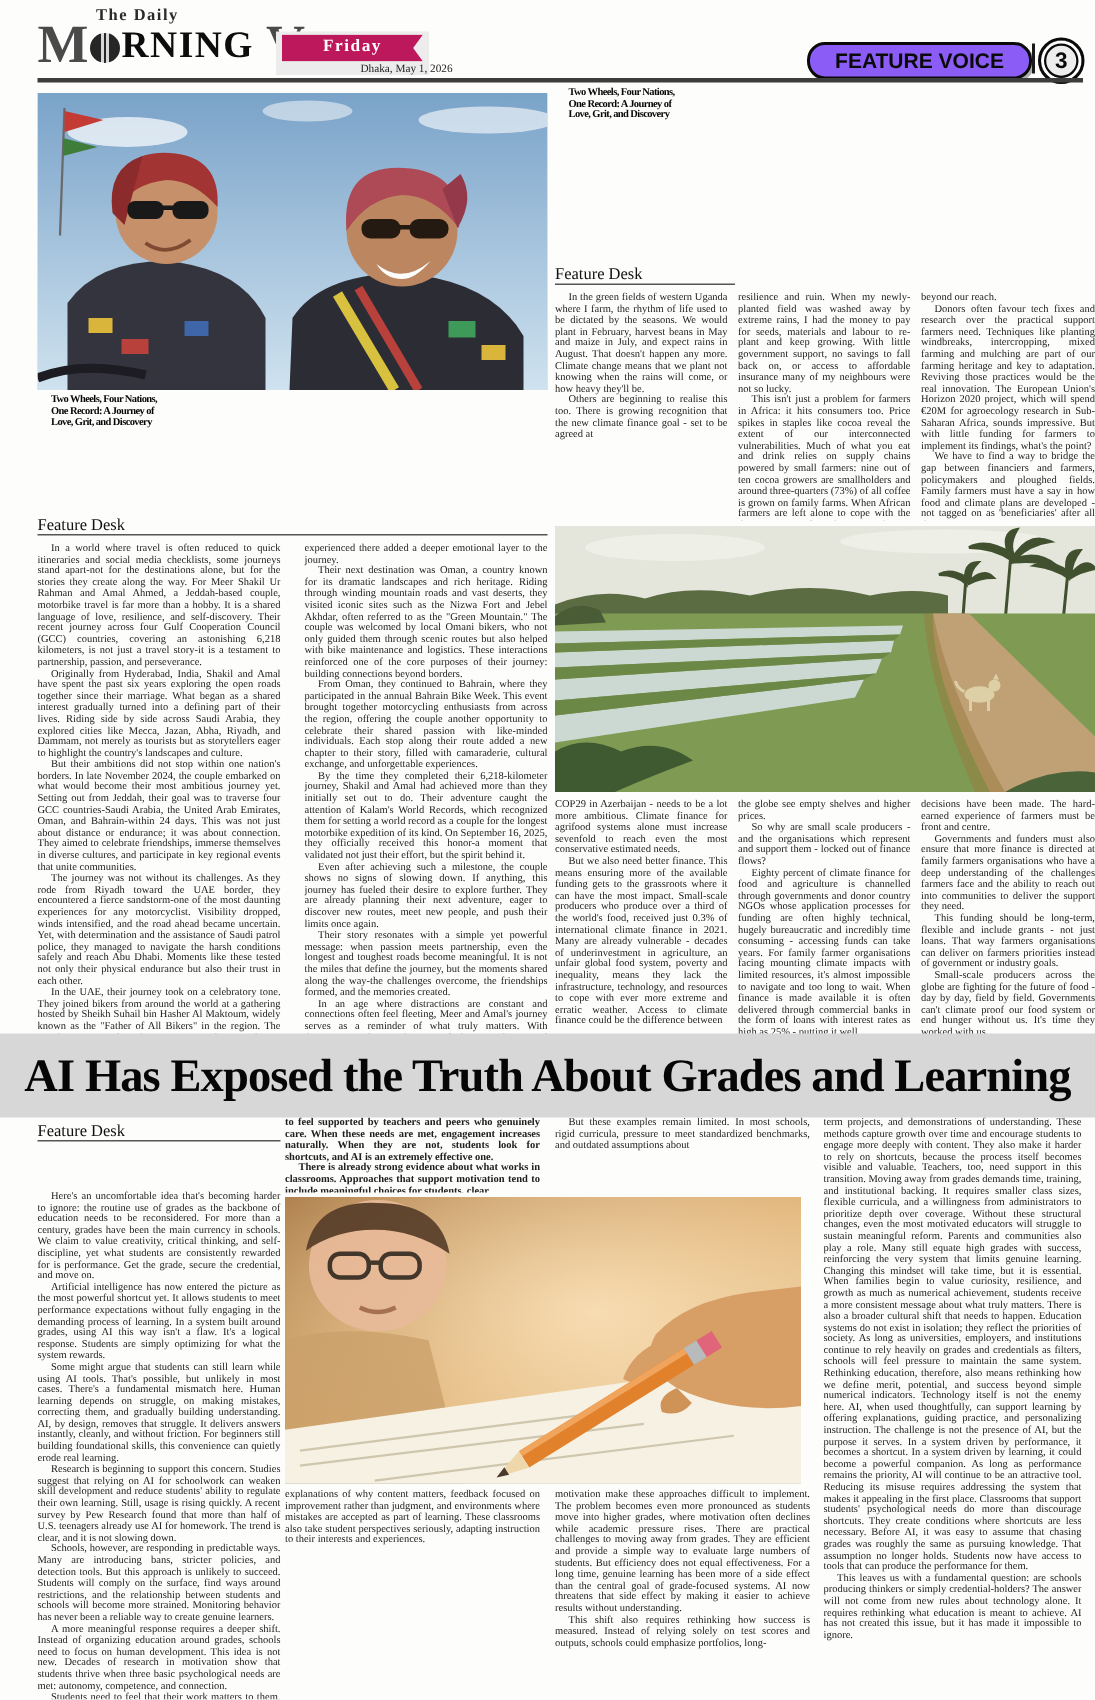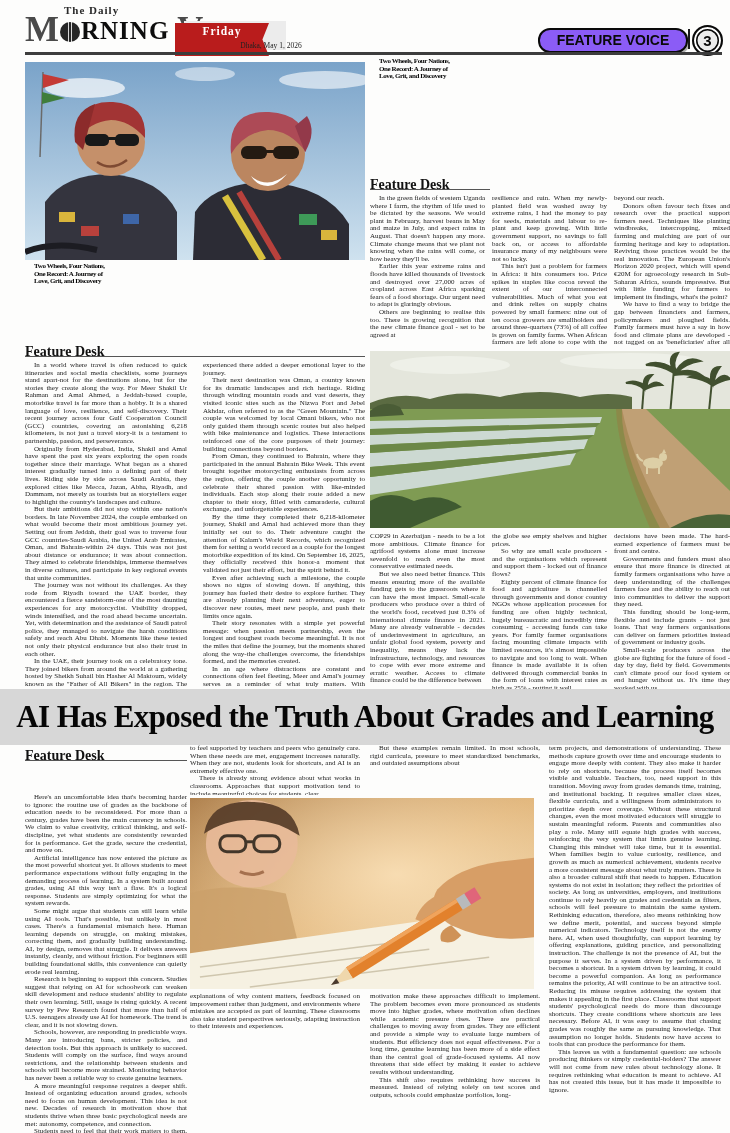--- a/index.html
+++ b/index.html
@@ -9,61 +9,61 @@
 
   
   .tagline{left:64px;top:4px;font-size:11px;font-weight:bold;color:#2a2a2a;letter-spacing:1px;}
   .logoline{left:25px;top:13px;display:flex;align-items:flex-end;}
   .ini{font-family:"Liberation Serif",serif;font-weight:bold;font-size:36px;line-height:32px;color:#4a4a4a;}
   .rest{font-family:"Liberation Serif",serif;font-weight:bold;font-size:25px;line-height:28px;color:#0d0d0d;letter-spacing:1px;}
   .oglyph{display:inline-block;width:20px;height:20px;border-radius:50%;margin:0 1px 3px 1px;
           background:linear-gradient(90deg,transparent 0 38%,#d8d8d8 38% 46%,transparent 46% 54%,#d8d8d8 54% 62%,transparent 62%),#262626;}
   .sp{width:8px;}
   .ribbonback{left:184px;top:21px;width:102px;height:29px;background:#ececec;}
-  .ribbon{left:175px;top:23px;width:94px;height:33px;background:#b91c1c;color:#fff;text-align:center;
+  .ribbon{left:188px;top:23px;width:94px;height:18px;background:#be185d;color:#fff;text-align:center;
           font-weight:bold;font-size:11.5px;line-height:17px;letter-spacing:1px;
           clip-path:polygon(0 0,100% 0,93% 50%,100% 100%,0 100%);}
   .dateline{left:184px;top:41px;width:102px;text-align:center;font-size:7.5px;color:#222;padding-left:36px;}
   .pill{left:538px;top:28px;width:146px;height:21px;background:#8b5cf6;border:2.5px solid #0a0a0a;border-radius:12px;
         box-shadow:1.5px 1.5px 0 #b0b0b0;text-align:center;line-height:20px;
         font-family:"Liberation Sans",sans-serif;font-weight:bold;font-size:14px;color:#0a0a0a;}
   .pillsep{left:688px;top:29px;width:2px;height:20px;background:#1a1a1a;}
   .circle3{left:692px;top:25px;width:27px;height:27px;border:2px solid #0a0a0a;border-radius:50%;background:#ededed;
            box-shadow:inset 0 0 0 2px #fff,inset 0 0 0 3.5px #0a0a0a;text-align:center;line-height:27px;
            font-family:"Liberation Sans",sans-serif;font-weight:bold;font-size:15px;color:#0a0a0a;}
   .mastrule{left:25px;top:52px;width:697px;height:3px;background:#3d3d3d;}
 
   
   .hl p{margin:0;text-indent:0;font-weight:bold;color:#060606;}
   .hl-left{left:25px;top:263px;width:340px;font-size:26px;line-height:25.5px;letter-spacing:-0.4px;}
   .hl-right{left:370px;top:58px;width:360px;font-size:29px;line-height:36px;letter-spacing:-0.4px;}
   .hl-bottom{left:0;top:694px;width:730px;text-align:center;font-size:31px;line-height:46px;
              font-weight:bold;letter-spacing:-0.6px;white-space:nowrap;color:#060606;}
   .band{left:0;top:689px;width:730px;height:56px;background:#d7d7d7;}
-  .byline{font-size:14px;font-weight:bold;color:#111;}
+  .byline{font-size:11px;font-weight:normal;color:#111;}
   .brule{height:1px;background:#555;}
 
   
   .coltext{font-size:7px;line-height:7.6px;text-align:justify;overflow:hidden;color:#202020;}
   .coltext p{margin:0;text-indent:9px;}
   .coltext p.cont{text-indent:0;}
 
   
   .colL1{left:25px;top:362px;width:162px;height:366px;}
   .colL2{left:203px;top:362px;width:162px;height:366px;}
   
   .colR1{left:370px;top:195px;width:115px;height:152px;}
   .colR2{left:492px;top:195px;width:115px;height:152px;}
   .colR3{left:614px;top:195px;width:116px;height:152px;}
   .colR4{left:370px;top:533px;width:115px;height:158px;}
   .colR5{left:492px;top:533px;width:115px;height:158px;}
   .colR6{left:614px;top:533px;width:116px;height:158px;}
   
   .colB1{left:25px;top:794px;width:162px;height:344px;}
-  .colB2t{left:190px;top:745px;width:170px;height:50px;}
+  .colB2t{left:190px;top:745px;width:170px;height:50px;font-weight:bold;}
   .colB3t{left:370px;top:745px;width:170px;height:50px;}
   .colB2b{left:190px;top:993px;width:170px;height:126px;}
   .colB3b{left:370px;top:993px;width:170px;height:126px;}
   .colB4{left:549px;top:745px;width:172px;height:372px;}
 
   
   .photo{overflow:hidden;background:#ccc;}
   .ph1{left:25px;top:62px;width:340px;height:198px;}
   .ph2{left:370px;top:351px;width:360px;height:177px;}
   .ph3{left:190px;top:798px;width:344px;height:191px;}
@@ -163,21 +163,20 @@
   <div class="abs hl hl-right coltext" style="height:110px;">
       <p>Two Wheels, Four Nations,</p>
       <p>One Record: A Journey of</p>
       <p>Love, Grit, and Discovery</p>
     </div>
   <div class="abs byline" style="left:370px;top:177px;">Feature Desk</div>
   <div class="abs brule" style="left:370px;top:189px;width:120px;"></div>
 
   <div class="abs coltext colR1">
       <p>In the green fields of western Uganda where I farm, the rhythm of life used to be dictated by the seasons. We would plant in February, harvest beans in May and maize in July, and expect rains in August. That doesn't happen any more. Climate change means that we plant not knowing when the rains will come, or how heavy they'll be.</p>
-      <p>Earlier this year extreme rains and floods have killed thousands of livestock and destroyed over 27,000 acres of cropland across East Africa sparking fears of a food shortage. Our urgent need to adapt is glaringly obvious.</p>
       <p>Others are beginning to realise this too. There is growing recognition that the new climate finance goal - set to be agreed at</p>
     </div>
   <div class="abs coltext colR2">
       <p class="cont">resilience and ruin. When my newly-planted field was washed away by extreme rains, I had the money to pay for seeds, materials and labour to re-plant and keep growing. With little government support, no savings to fall back on, or access to affordable insurance many of my neighbours were not so lucky.</p>
       <p>This isn't just a problem for farmers in Africa: it hits consumers too. Price spikes in staples like cocoa reveal the extent of our interconnected vulnerabilities. Much of what you eat and drink relies on supply chains powered by small farmers: nine out of ten cocoa growers are smallholders and around three-quarters (73%) of all coffee is grown on family farms. When African farmers are left alone to cope with the devastation of climate change, consumers across</p>
     </div>
   <div class="abs coltext colR3">
       <p class="cont">beyond our reach.</p>
       <p>Donors often favour tech fixes and research over the practical support farmers need. Techniques like planting windbreaks, intercropping, mixed farming and mulching are part of our farming heritage and key to adaptation. Reviving those practices would be the real innovation. The European Union's Horizon 2020 project, which will spend €20M for agroecology research in Sub-Saharan Africa, sounds impressive. But with little funding for farmers to implement its findings, what's the point?</p>
       <p>We have to find a way to bridge the gap between financiers and farmers, policymakers and ploughed fields. Family farmers must have a say in how food and climate plans are developed - not tagged on as 'beneficiaries' after all the important</p>

